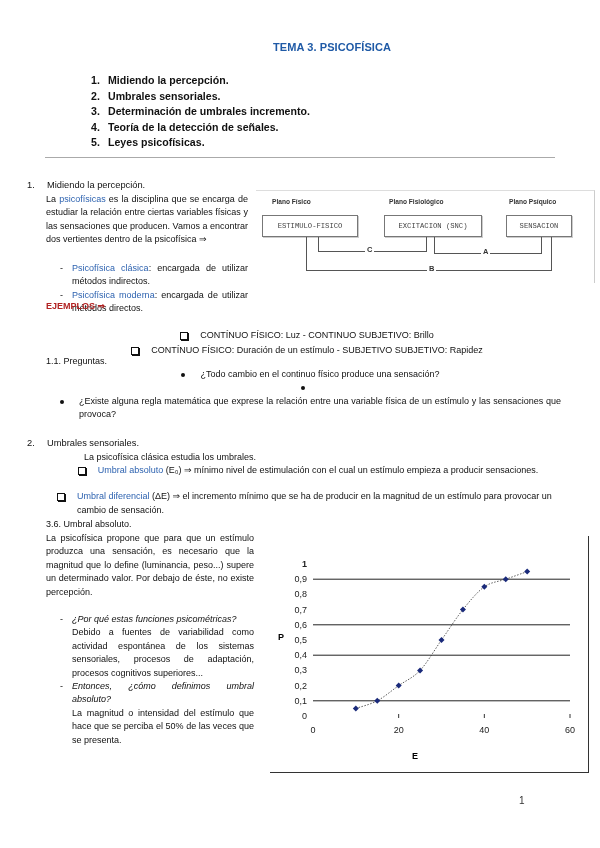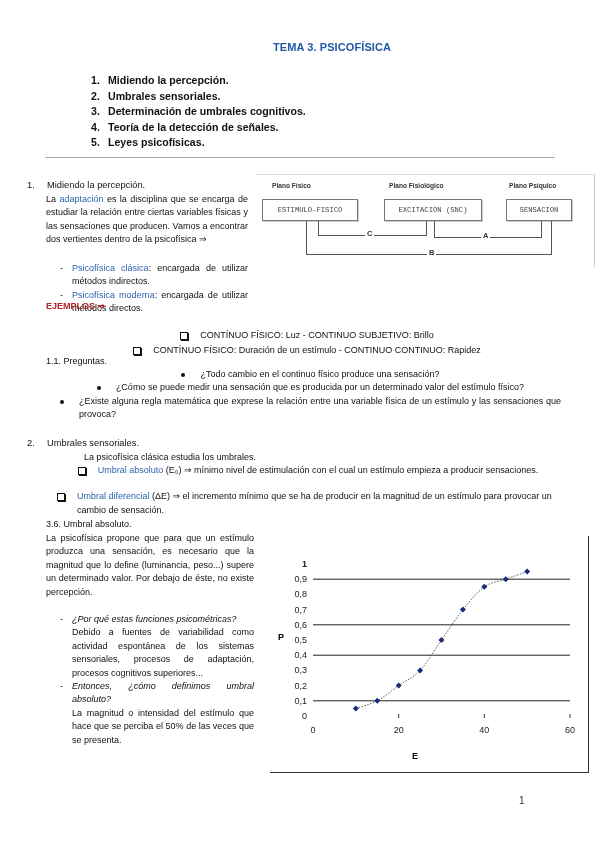--- a/index.html
+++ b/index.html
@@ -28,21 +28,21 @@
   .box-item, .dot-item { display: flex; justify-content: center; }
   .box-item .mk, .dot-item .mk { width: 20px; flex: none; font-size: 8px; }
   .checkbox {
     display: inline-block; width: 6px; height: 6px; border: 1px solid #111;
     box-shadow: 1px 1px 0 #111; margin-top: 3px;
   }
   .dot { display: inline-block; width: 4px; height: 4px; border-radius: 50%; background: #111; margin-top: 4px; margin-left: 1px; }
   .it { font-style: italic; }
 
   
-  .diagram { top: 172px; left: 256px; width: 344px; height: 100px; }
+  .diagram { top: 188px; left: 256px; width: 344px; height: 100px; }
   .diagram .frame { position: absolute; left: 0; top: 2px; width: 338px; height: 92px; border-top: 1px solid #ddd; border-right: 1px solid #ccc; }
   .plane-lbl { position: absolute; font-size: 6.6px; font-weight: bold; color: #333; }
   .dbox {
     position: absolute; border: 1px solid #777; box-shadow: 1px 1px 0 #ccc;
     font-family: "Liberation Mono", monospace; font-size: 7.2px; color: #444;
     display: flex; align-items: center; justify-content: center; height: 20px;
   }
   .ln { position: absolute; background: #555; }
   .conn-lbl { position: absolute; font-size: 7.5px; font-weight: bold; color: #333; background: #fff; padding: 0 2px; }
 
@@ -60,40 +60,40 @@
   <div class="row">
       <span class="num">1.</span>
       <span>Midiendo la percepción.</span>
     </div>
   <div class="row">
       <span class="num">2.</span>
       <span>Umbrales sensoriales.</span>
     </div>
   <div class="row">
       <span class="num">3.</span>
-      <span>Determinación de umbrales cognitivos.</span>
+      <span>Determinación de umbrales incremento.</span>
     </div>
   <div class="row">
       <span class="num">4.</span>
       <span>Teoría de la detección de señales.</span>
     </div>
   <div class="row">
       <span class="num">5.</span>
       <span>Leyes psicofísicas.</span>
     </div>
 </div>
 
 <div class="abs hr"></div>
 
 <div class="abs txt sec-head" style="top:179px; left:27px;">
   <span class="sec-num">1.</span><span>Midiendo la percepción.</span>
 </div>
 
 <div class="abs txt just" style="top:193px; left:46px; width:202px;">
-  <span>La </span><span class="blue">adaptación</span><span> es la disciplina que se encarga de estudiar la relación entre ciertas variables físicas y las sensaciones que producen. Vamos a encontrar dos vertientes dentro de la psicofísica ⇒</span>
+  <span>La </span><span class="blue">psicofísicas</span><span> es la disciplina que se encarga de estudiar la relación entre ciertas variables físicas y las sensaciones que producen. Vamos a encontrar dos vertientes dentro de la psicofísica ⇒</span>
 </div>
 
 <div class="abs txt" style="top:262px; left:46px; width:202px;">
   <div class="dash-item">
     <span class="dash">-</span>
     <span class="just"><span class="blue">Psicofísica clásica</span><span>: encargada de utilizar métodos indirectos.</span></span>
   </div>
   <div class="dash-item">
     <span class="dash">-</span>
     <span class="just"><span class="blue">Psicofísica moderna</span><span>: encargada de utilizar métodos directos.</span></span>
@@ -102,34 +102,33 @@
 
 <div class="abs txt red" style="top:300px; left:46px;font-weight:bold;">EJEMPLOS ⇒</div>
 
 <div class="abs txt" style="top:329px; left:57px; width:500px;">
   <div class="box-item">
       <span class="mk"><span class="checkbox"></span></span>
       <span>CONTÍNUO FÍSICO: Luz - CONTINUO SUBJETIVO: Brillo</span>
     </div>
   <div class="box-item">
       <span class="mk"><span class="checkbox"></span></span>
-      <span>CONTÍNUO FÍSICO: Duración de un estímulo - CONTINUO CONTINUO: Rapidez</span>
+      <span>CONTÍNUO FÍSICO: Duración de un estímulo - SUBJETIVO SUBJETIVO: Rapidez</span>
     </div>
 </div>
 
 <div class="abs txt" style="top:355px; left:46px;">1.1. Preguntas.</div>
 
 <div class="abs txt" style="top:368px; left:59px; width:502px;">
   <div class="dot-item">
       <span class="mk"><span class="dot"></span></span>
       <span>¿Todo cambio en el continuo físico produce una sensación?</span>
     </div>
   <div class="dot-item">
       <span class="mk"><span class="dot"></span></span>
-      <span>¿Cómo se puede medir una sensación que es producida por un determinado valor del estímulo físico?</span>
     </div>
   <div class="dot-item">
       <span class="mk"><span class="dot"></span></span>
       <span class="just">¿Existe alguna regla matemática que exprese la relación entre una variable física de un estímulo y las sensaciones que provoca?</span>
     </div>
 </div>
 
 <div class="abs diagram">
   <div class="frame"></div>
   <div class="plane-lbl" style="left:16px; top:10px;">Plano Físico</div>

